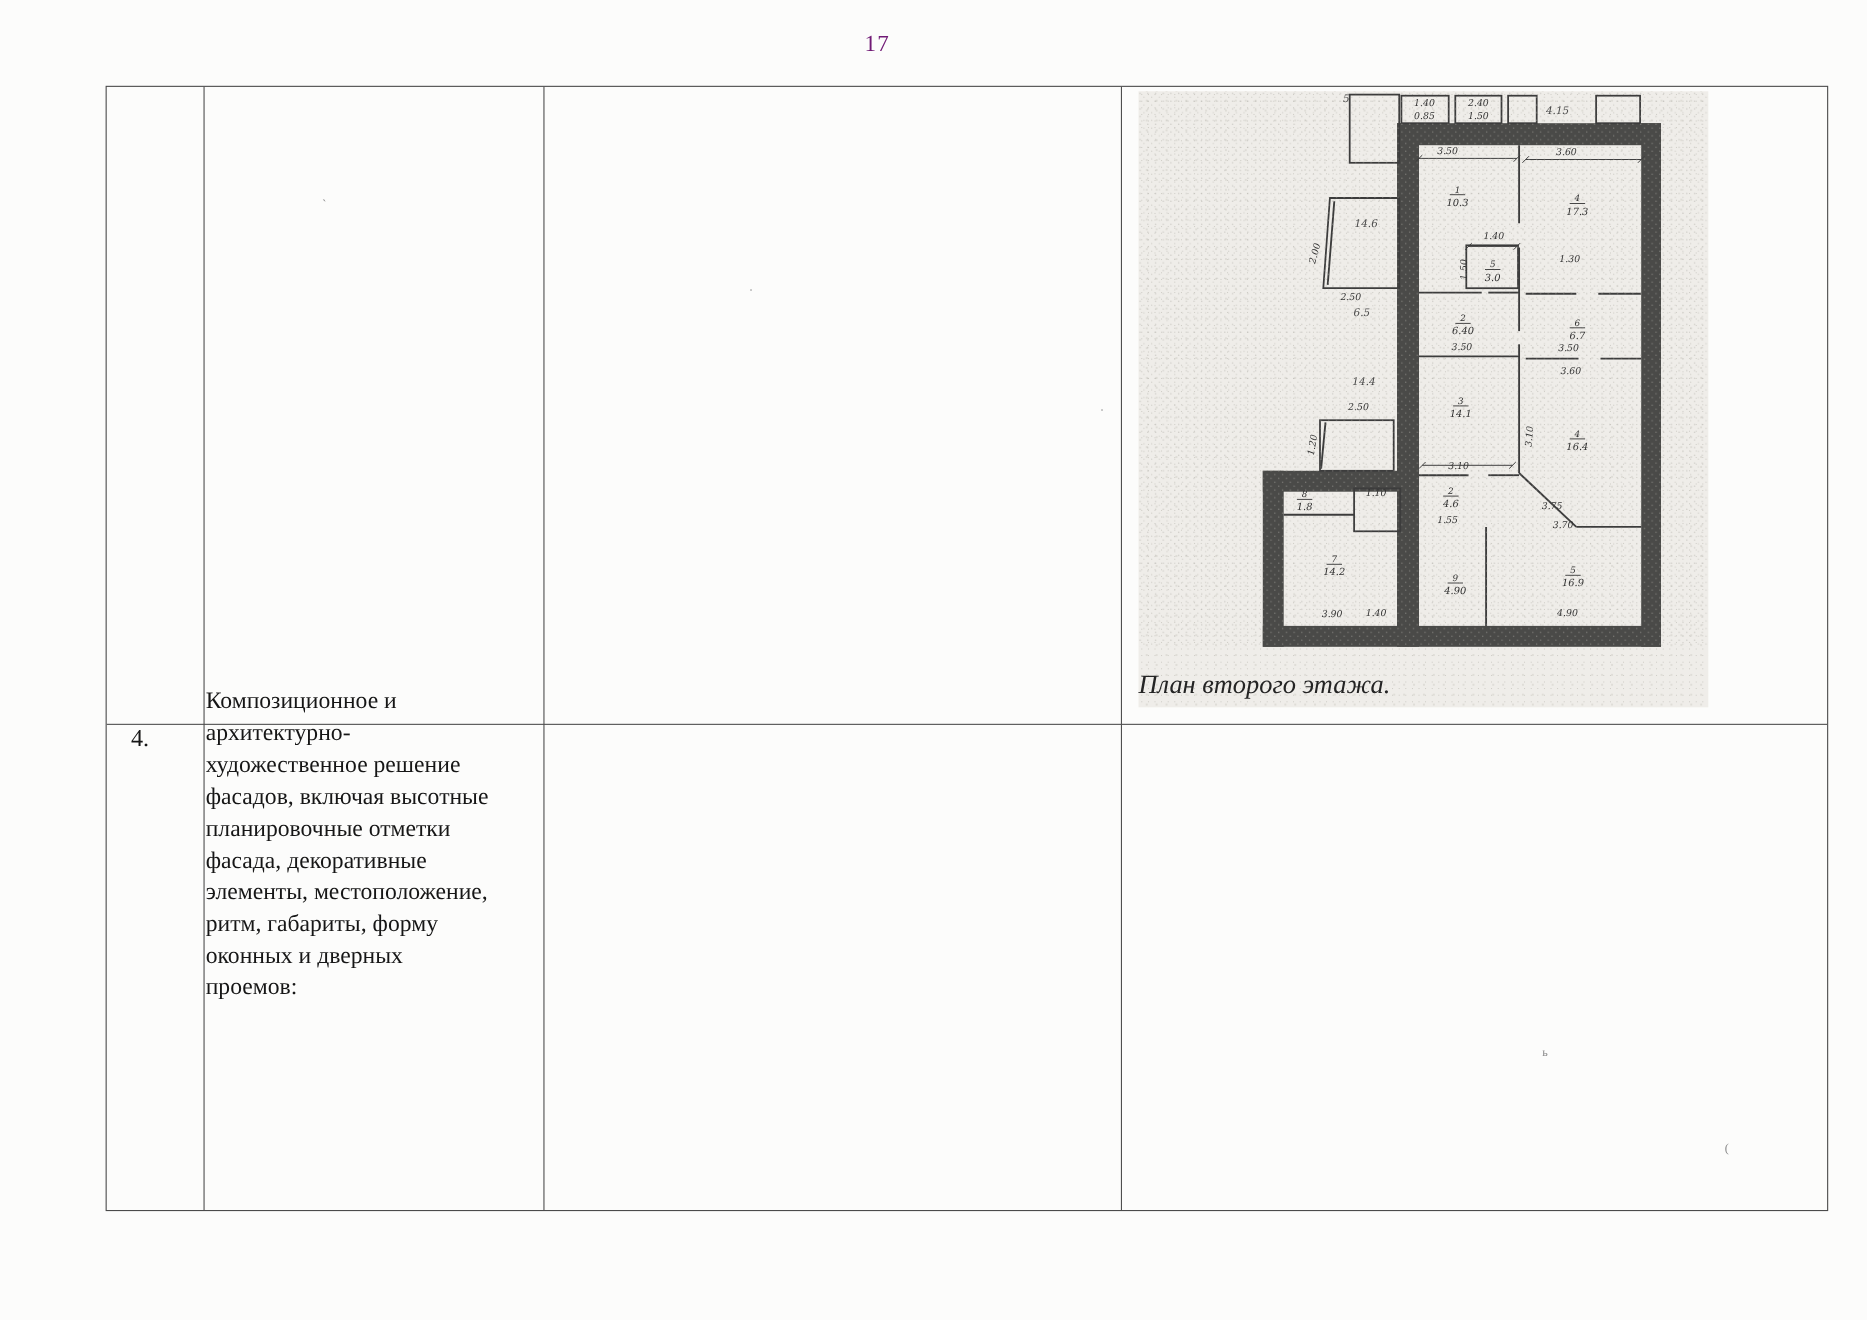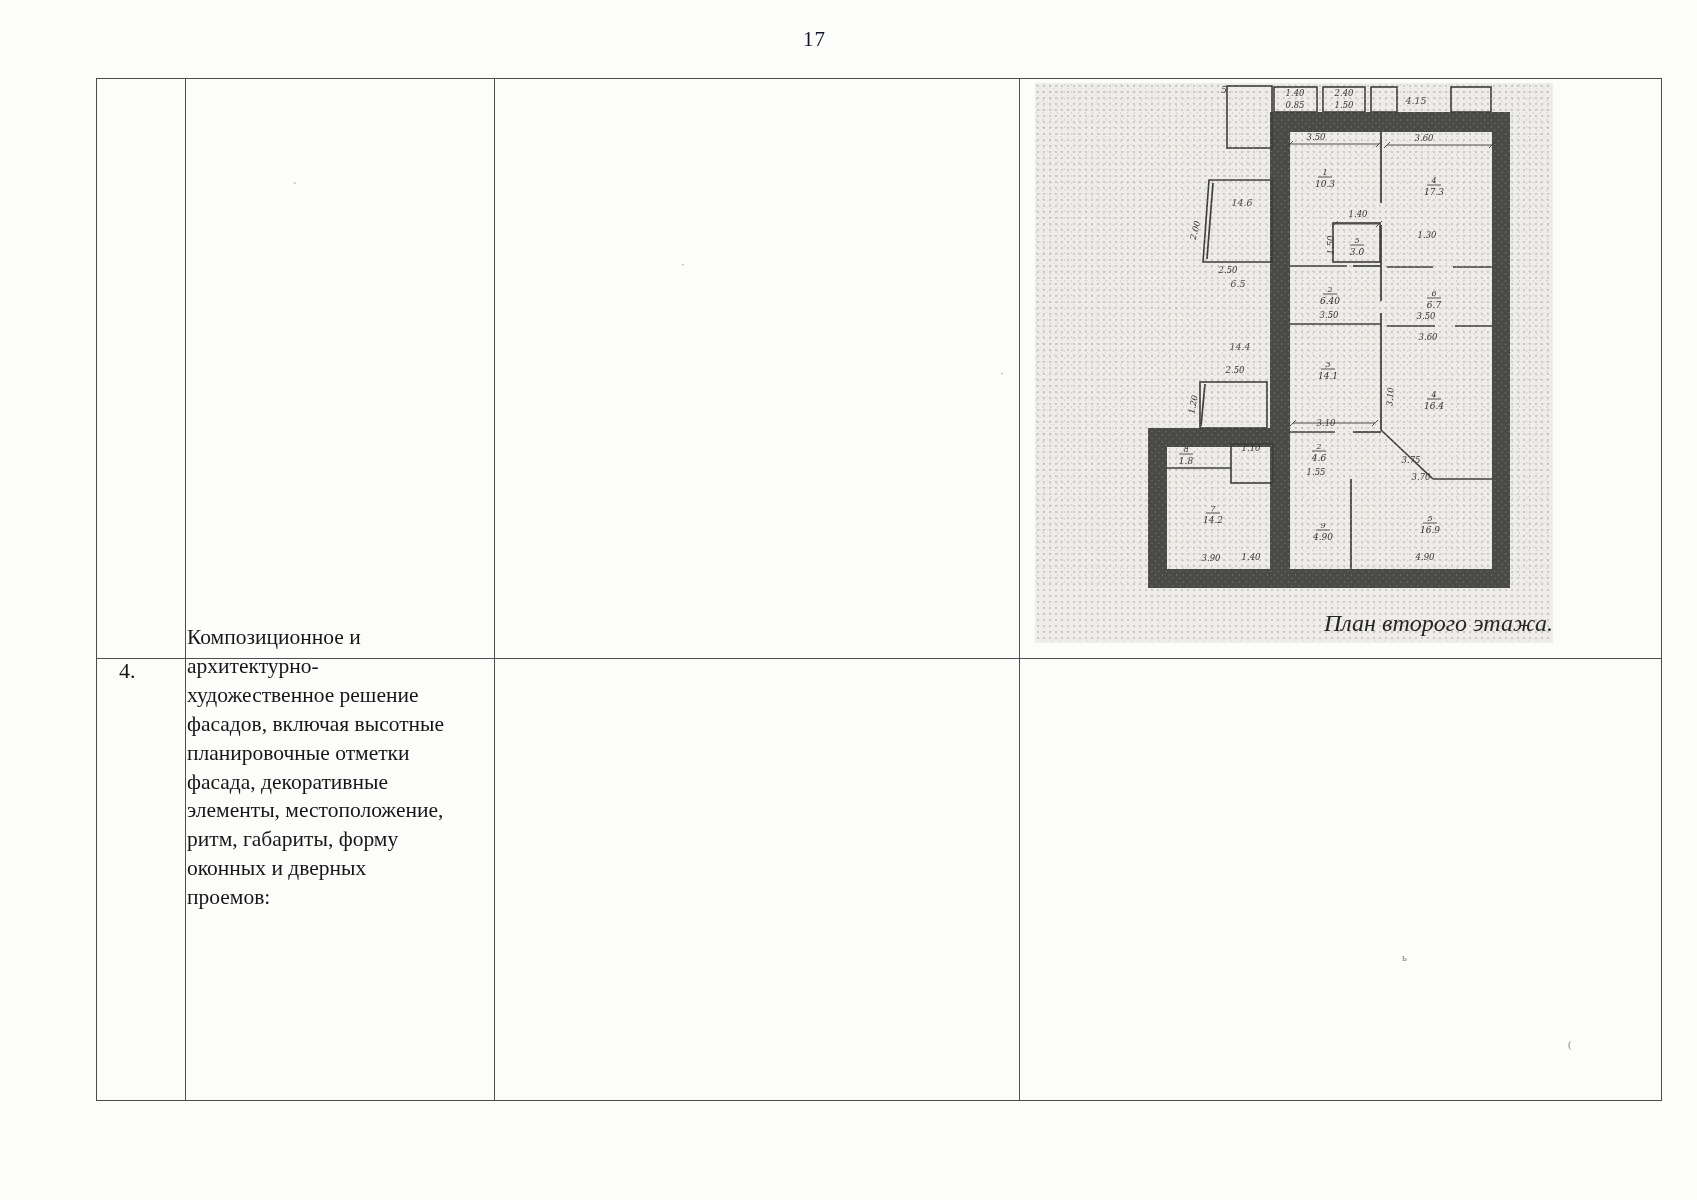--- a/index.html
+++ b/index.html
@@ -3,22 +3,22 @@
 <meta charset="utf-8">
 <style>
   html,body{margin:0;padding:0;}
   body{
     width:1697px;height:1200px;position:relative;overflow:hidden;
     background:#fcfcfb;
     font-family:"Liberation Serif", serif;
     color:#1b1b1b;
   }
   .page-number{
-    position:absolute;left:786px;top:27px;width:40px;text-align:right;
-    font-size:21px;letter-spacing:1px;color:#0f172a;
+    position:absolute;left:786px;top:27px;width:40px;text-align:left;
+    font-size:21px;letter-spacing:1px;color:#701a75;
   }
   .doc-table{
     position:absolute;left:96px;top:78px;width:1564px;height:1021px;
     border:1px solid #4b4b4b;
   }
   .vline{position:absolute;top:0;width:1px;height:100%;background:#4f4f4f;}
   .vline.v1{left:88px;}
   .vline.v2{left:397px;}
   .vline.v3{left:922px;}
   .hline{position:absolute;left:0;top:579px;width:100%;height:1px;background:#4f4f4f;}
@@ -34,21 +34,21 @@
     position:absolute;left:1035px;top:83px;width:518px;height:560px;
     background:
       radial-gradient(#c9c7c0 0.7px, transparent 0.8px),
       radial-gradient(#d6d4cd 0.6px, transparent 0.7px),
       #efede9;
     background-size:6px 6px, 9px 9px;
     background-position:0 0, 3px 4px;
   }
   .figure svg{position:absolute;left:0;top:0;}
   .fig-caption{
-    position:absolute;left:0;bottom:6px;width:100%;text-align:right;
+    position:absolute;left:0;bottom:6px;width:100%;text-align:left;
     font-style:italic;font-size:24px;color:#242424;
     font-family:"Liberation Serif", serif;
   }
   .artifact{position:absolute;color:#8a8a8a;font-size:11px;}
 </style>
 </head>
 <body>
 
 <div>
 

